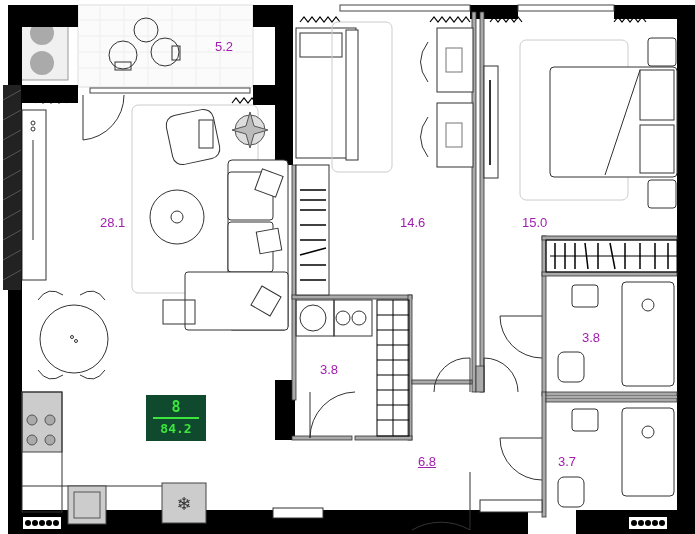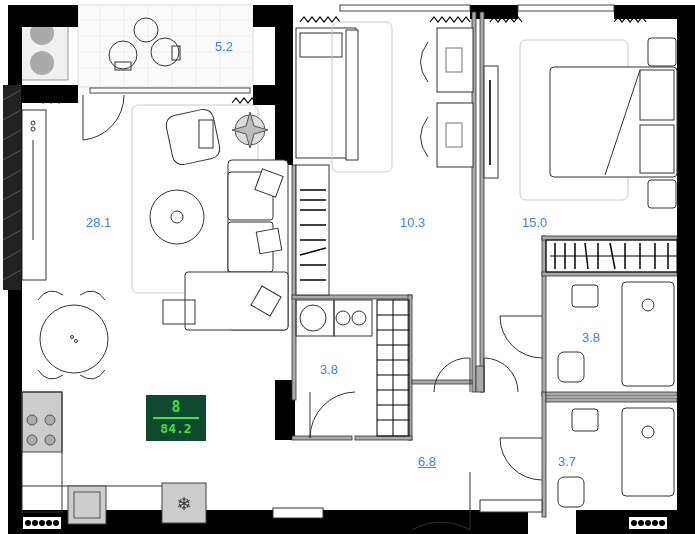--- a/index.html
+++ b/index.html
@@ -1,19 +1,19 @@
 <!DOCTYPE html>
 <html><head>
 <meta charset="utf-8">
 <style>
   html,body{margin:0;padding:0;background:#fff;}
   body{width:695px;height:534px;overflow:hidden;font-family:"Liberation Sans",sans-serif;}
   #plan{position:relative;width:695px;height:534px;}
   svg{position:absolute;left:0;top:0;}
-  .label{position:absolute;font-size:13px;color:#3b82f6;font-family:"Liberation Sans",sans-serif;}
+  .label{position:absolute;font-size:13px;color:#a21caf;font-family:"Liberation Sans",sans-serif;}
   .badge{position:absolute;left:146px;top:395px;width:60px;height:46px;background:#0f4a2f;color:#3de63d;
          font-family:"DejaVu Sans Mono",monospace;font-weight:bold;text-align:center;}
   .badge .rooms{display:block;font-size:15px;line-height:19px;margin-top:3px;}
   .badge .line{display:block;height:2px;background:#3de63d;margin:0 7px;}
   .badge .area{display:block;font-size:13px;line-height:19px;}
   .dots{position:absolute;width:38px;height:12px;background:#fff;border:1px solid #000;display:flex;align-items:center;justify-content:center;gap:1px;}
   .dots span{width:6px;height:6px;border-radius:50%;background:#000;display:inline-block;}
 </style>
 </head>
 <body>
@@ -287,22 +287,22 @@
       <path d="M310,392 L310,438 A46,46 0 0 1 355,392"></path>
       <path d="M470,392 L470,358 A34,34 0 0 0 434,392"></path>
       <path d="M484,392 L484,358 A34,34 0 0 1 518,392"></path>
       <path d="M542,316 L500,316 A42,42 0 0 0 542,358"></path>
       <path d="M542,438 L500,438 A42,42 0 0 0 542,480"></path>
       <path d="M470,472 L470,530 A58,58 0 0 0 412,530"></path>
     </g>
   </svg>
 
   <span class="label" style="left:215px;top:39px;">5.2</span>
-  <span class="label" style="left:86px;top:215px;text-align:right;">28.1</span>
-  <span class="label" style="left:400px;top:215px;">10.3</span>
+  <span class="label" style="left:100px;top:215px;text-align:right;">28.1</span>
+  <span class="label" style="left:400px;top:215px;">14.6</span>
   <span class="label" style="left:522px;top:215px;text-align:center;">15.0</span>
   <span class="label" style="left:320px;top:362px;">3.8</span>
   <span class="label" style="left:582px;top:330px;">3.8</span>
   <span class="label" style="left:418px;top:454px;text-decoration:underline;">6.8</span>
   <span class="label" style="left:558px;top:454px;">3.7</span>
 
   <div class="badge">
     <span class="rooms">8</span>
     <span class="line"></span>
     <span class="area">84.2</span>

